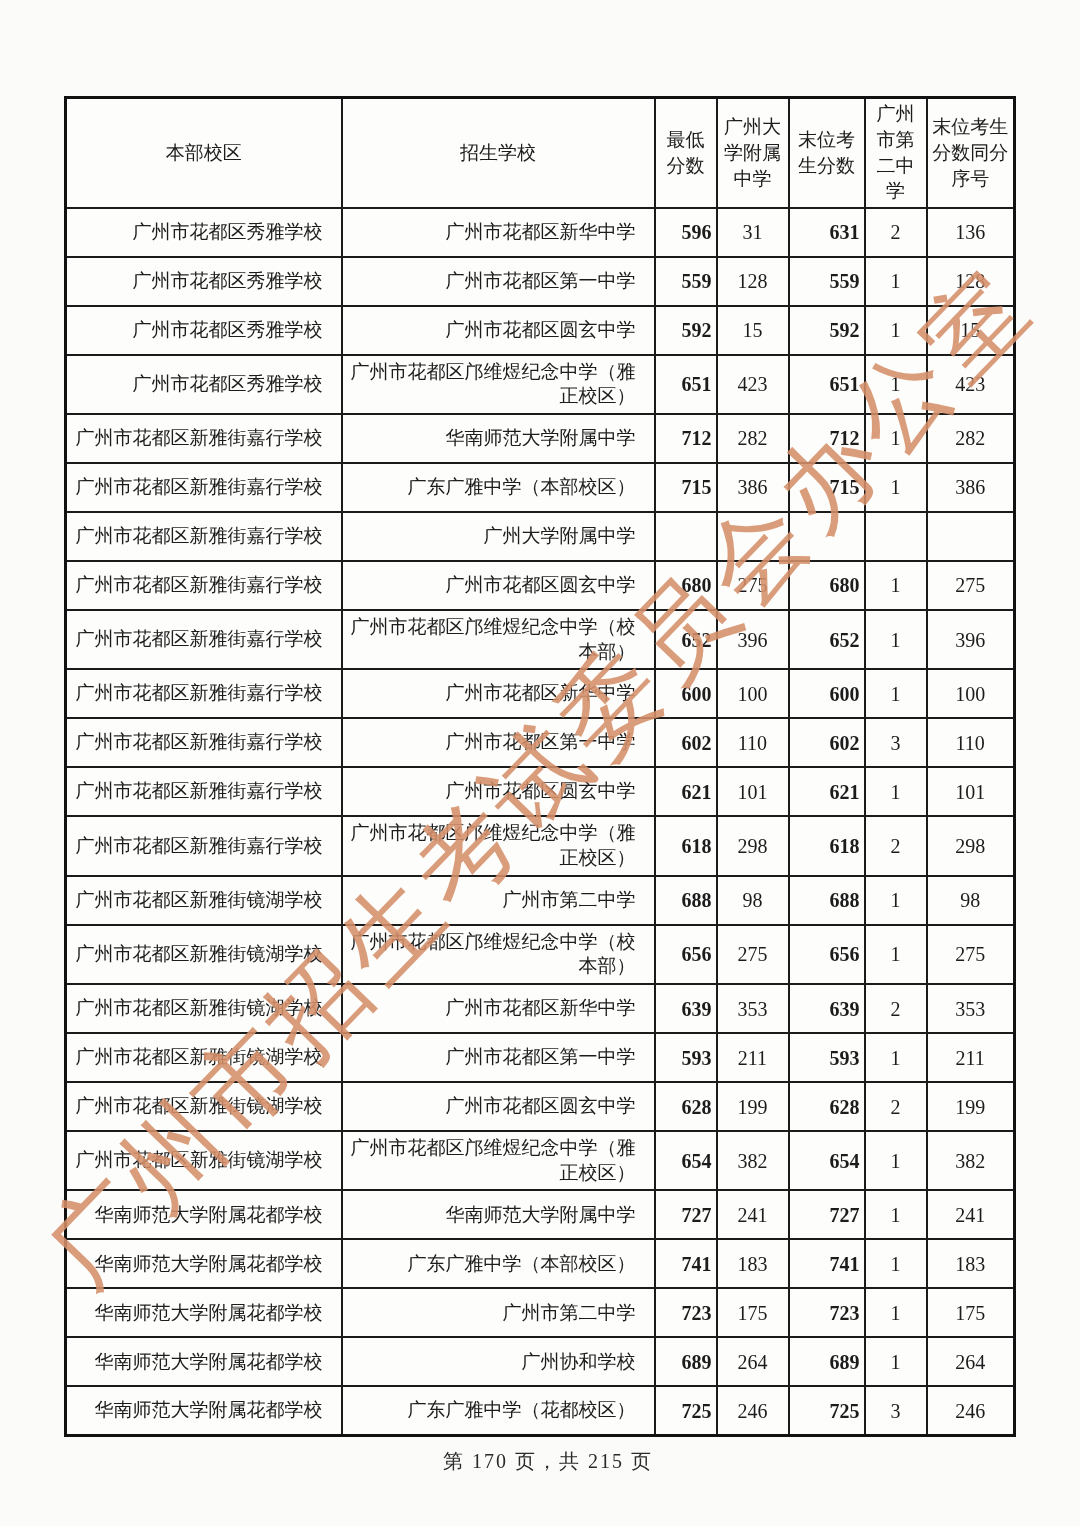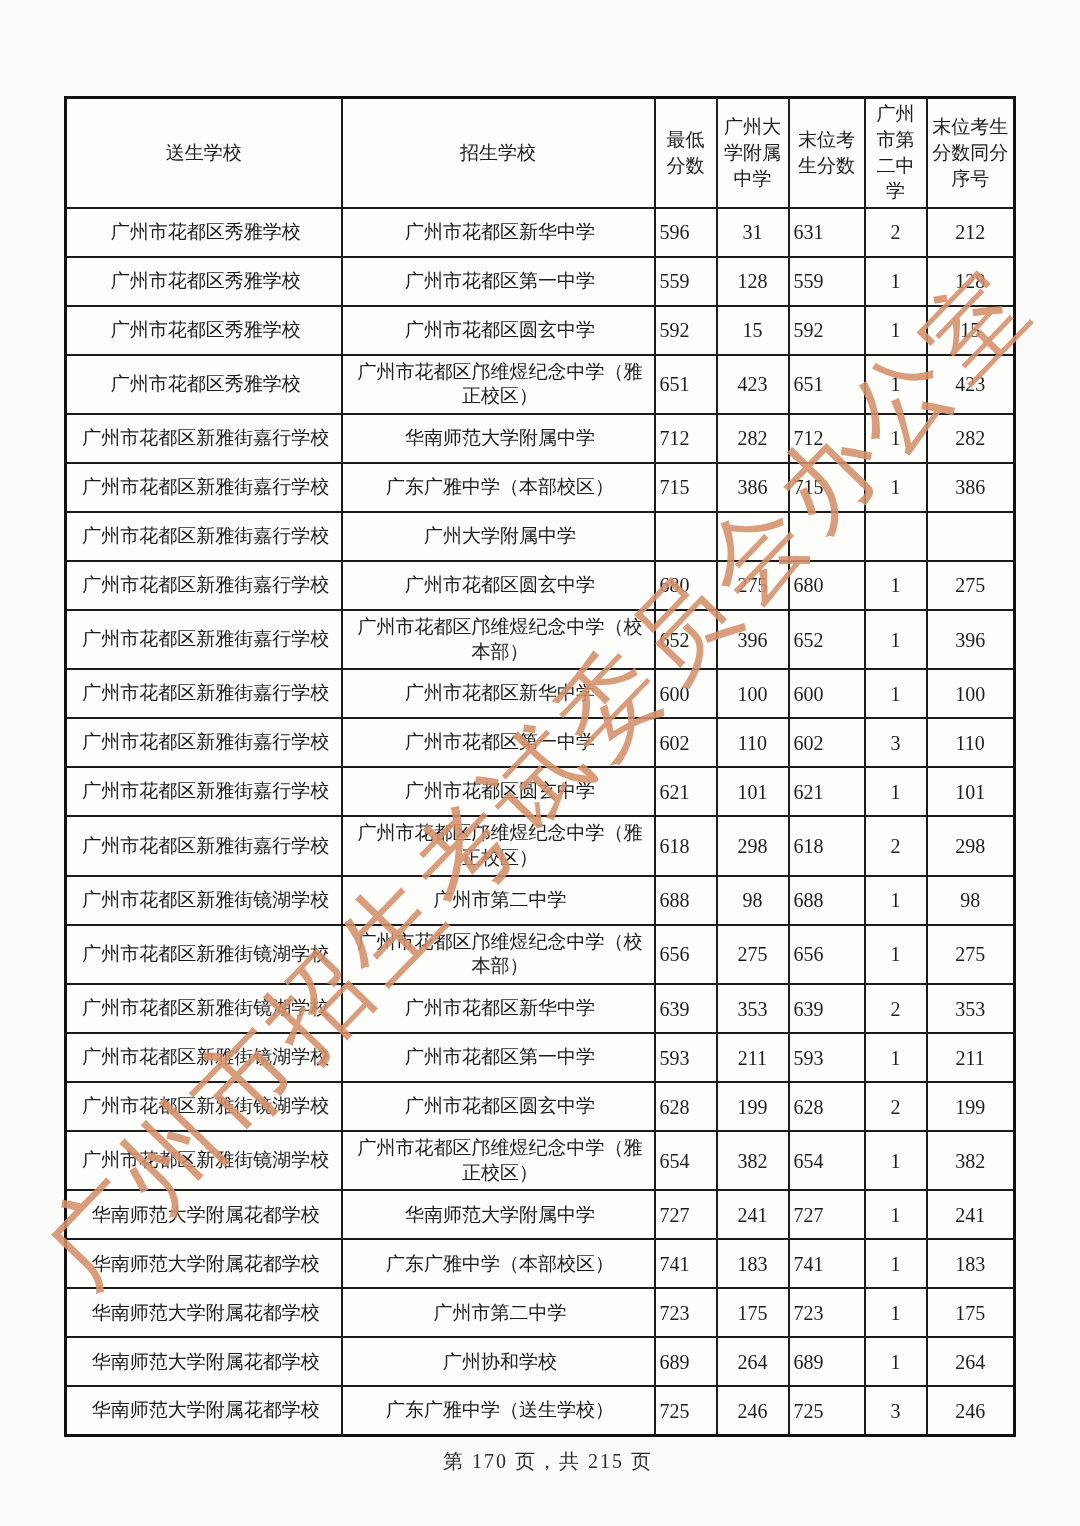--- a/index.html
+++ b/index.html
@@ -37,27 +37,27 @@
     text-align: center;
     padding: 2px 4px;
   }
   tbody td {
     height: 49px;
     font-size: 19px;
     line-height: 1.3;
     padding: 4px 4px;
   }
   tbody td.col0, tbody td.col1 {
-    text-align: center;
+    text-align: right;
     padding-left: 7px;
-    padding-right: 3px;
+    padding-right: 18px;
   }
   tbody td.col2, tbody td.col4 {
-    text-align: left;
-    font-weight: 400;
+    text-align: right;
+    font-weight: 700;
     font-size: 20px;
   }
   tbody td.col3, tbody td.col5, tbody td.col6 {
     text-align: center;
     font-size: 20px;
   }
   
   col.c0 { width: 276px; }
   col.c1 { width: 313px; }
   col.c2 { width: 62px; }
@@ -98,38 +98,38 @@
       <col class="c0">
         <col class="c1">
         <col class="c2">
         <col class="c3">
       <col class="c4">
         <col class="c5">
         <col class="c6">
     </colgroup>
     <thead>
       <tr>
-        <th>送生学校</th>
+        <th>本部校区</th>
         <th>招生学校</th>
         <th>最低分数</th>
         <th>广州大学附属中学</th>
         <th>末位考生分数</th>
         <th>广州市第二中学</th>
         <th>末位考生分数同分序号</th>
       </tr>
     </thead>
     <tbody>
         <tr>
           <td class="col0">广州市花都区秀雅学校</td>
           <td class="col1">广州市花都区新华中学</td>
           <td class="col2">596</td>
           <td class="col3">31</td>
           <td class="col4">631</td>
           <td class="col5">2</td>
-          <td class="col6">212</td>
+          <td class="col6">136</td>
         </tr>
         <tr>
           <td class="col0">广州市花都区秀雅学校</td>
           <td class="col1">广州市花都区第一中学</td>
           <td class="col2">559</td>
           <td class="col3">128</td>
           <td class="col4">559</td>
           <td class="col5">1</td>
           <td class="col6">128</td>
         </tr>
@@ -317,21 +317,21 @@
           <td class="col0">华南师范大学附属花都学校</td>
           <td class="col1">广州协和学校</td>
           <td class="col2">689</td>
           <td class="col3">264</td>
           <td class="col4">689</td>
           <td class="col5">1</td>
           <td class="col6">264</td>
         </tr>
         <tr>
           <td class="col0">华南师范大学附属花都学校</td>
-          <td class="col1">广东广雅中学（送生学校）</td>
+          <td class="col1">广东广雅中学（花都校区）</td>
           <td class="col2">725</td>
           <td class="col3">246</td>
           <td class="col4">725</td>
           <td class="col5">3</td>
           <td class="col6">246</td>
         </tr>
       </tbody>
   </table>
 
   <div class="watermark" style="color: rgb(214, 144, 106);">广州市招生考试委员会办公室</div>

